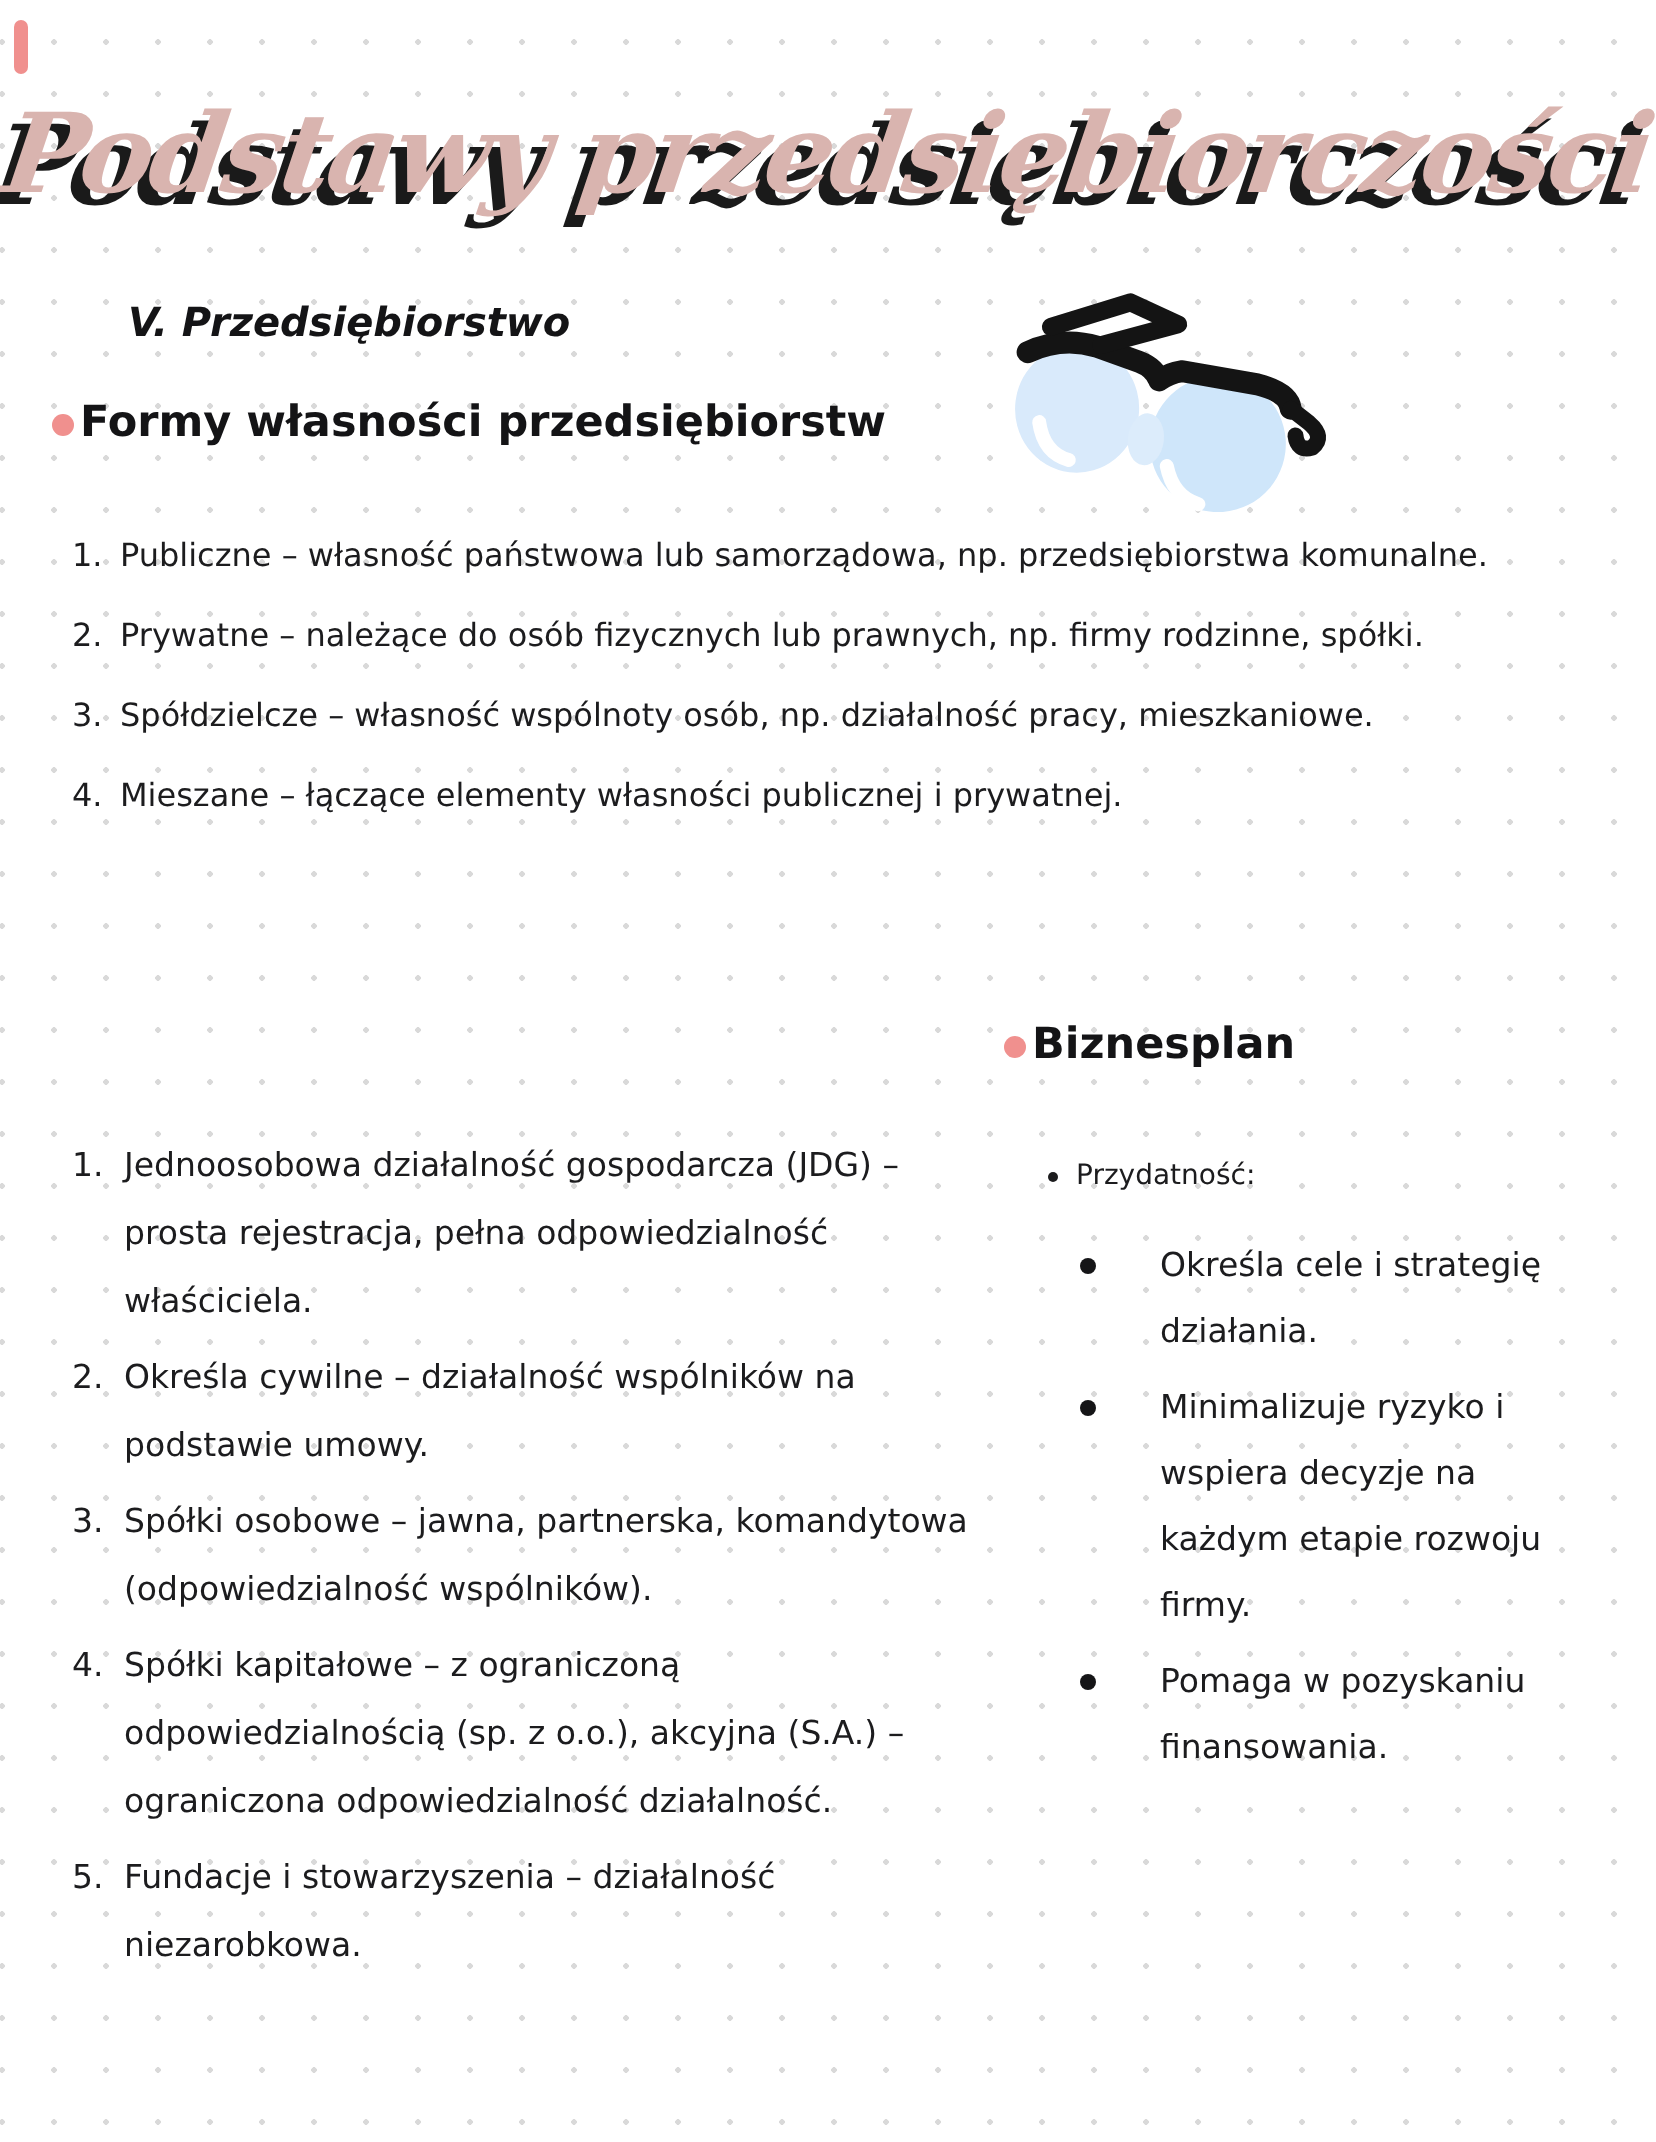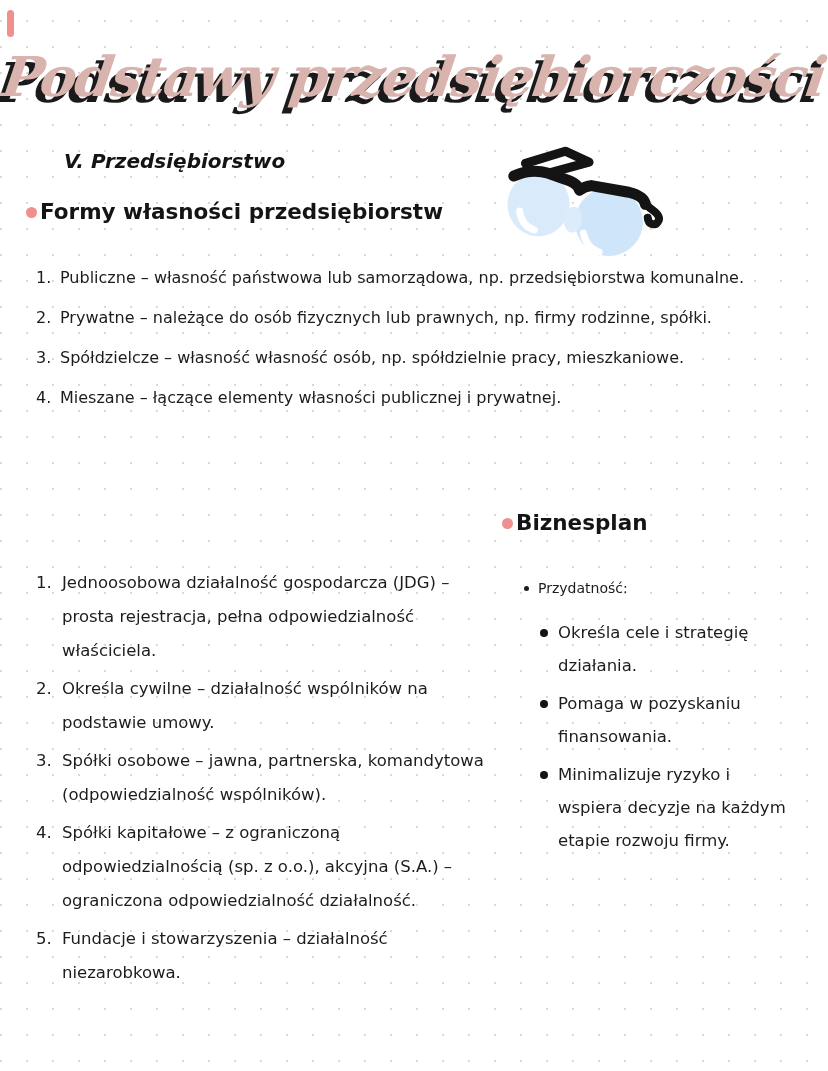--- a/index.html
+++ b/index.html
@@ -56,21 +56,21 @@
   .list-b li{margin-bottom:4px;}
   .sub-biz{
     position:absolute;left:524px;top:580px;
     font-size:14px;font-weight:500;display:flex;align-items:center;
   }
   .tiny-dot{
     width:5px;height:5px;border-radius:50%;background:#1c1c1e;
     margin-right:9px;flex:0 0 auto;
   }
   .biz-list{left:540px;top:616px;width:248px;font-size:16.5px;line-height:33px;}
-  .biz-list li{margin-bottom:5px;}
+  .biz-list li{margin-bottom:5px;gap:22px;}
   .bullet-dot{
     flex:0 0 auto;width:8px;height:8px;border-radius:50%;
     background:#151517;margin:13px 10px 0 0;
   }
   .hl{display:block;}
 </style>
 </head>
 <body>
 
 <div class="page">
@@ -103,21 +103,21 @@
     <li>
       <span class="num">1.</span>
       <span>Publiczne – własność państwowa lub samorządowa, np. przedsiębiorstwa komunalne.</span>
     </li>
     <li>
       <span class="num">2.</span>
       <span>Prywatne – należące do osób fizycznych lub prawnych, np. firmy rodzinne, spółki.</span>
     </li>
     <li>
       <span class="num">3.</span>
-      <span>Spółdzielcze – własność własność osób, np. spółdzielnie pracy, mieszkaniowe.</span>
+      <span>Spółdzielcze – własność wspólnoty osób, np. działalność pracy, mieszkaniowe.</span>
     </li>
     <li>
       <span class="num">4.</span>
       <span>Mieszane – łączące elementy własności publicznej i prywatnej.</span>
     </li>
   </ol>
 
 
   <ol class="list list-b">
     <li>
@@ -152,21 +152,21 @@
     <span>Przydatność:</span>
   </div>
 
   <ul class="list biz-list">
     <li>
       <span class="bullet-dot"></span>
       <span>Określa cele i strategię działania.</span>
     </li>
     <li>
       <span class="bullet-dot"></span>
-      <span>Pomaga w pozyskaniu finansowania.</span>
+      <span>Minimalizuje ryzyko i wspiera decyzje na każdym etapie rozwoju firmy.</span>
     </li>
     <li>
       <span class="bullet-dot"></span>
-      <span>Minimalizuje ryzyko i wspiera decyzje na każdym etapie rozwoju firmy.</span>
+      <span>Pomaga w pozyskaniu finansowania.</span>
     </li>
   </ul>
 
 </div>
 
 </body></html>

